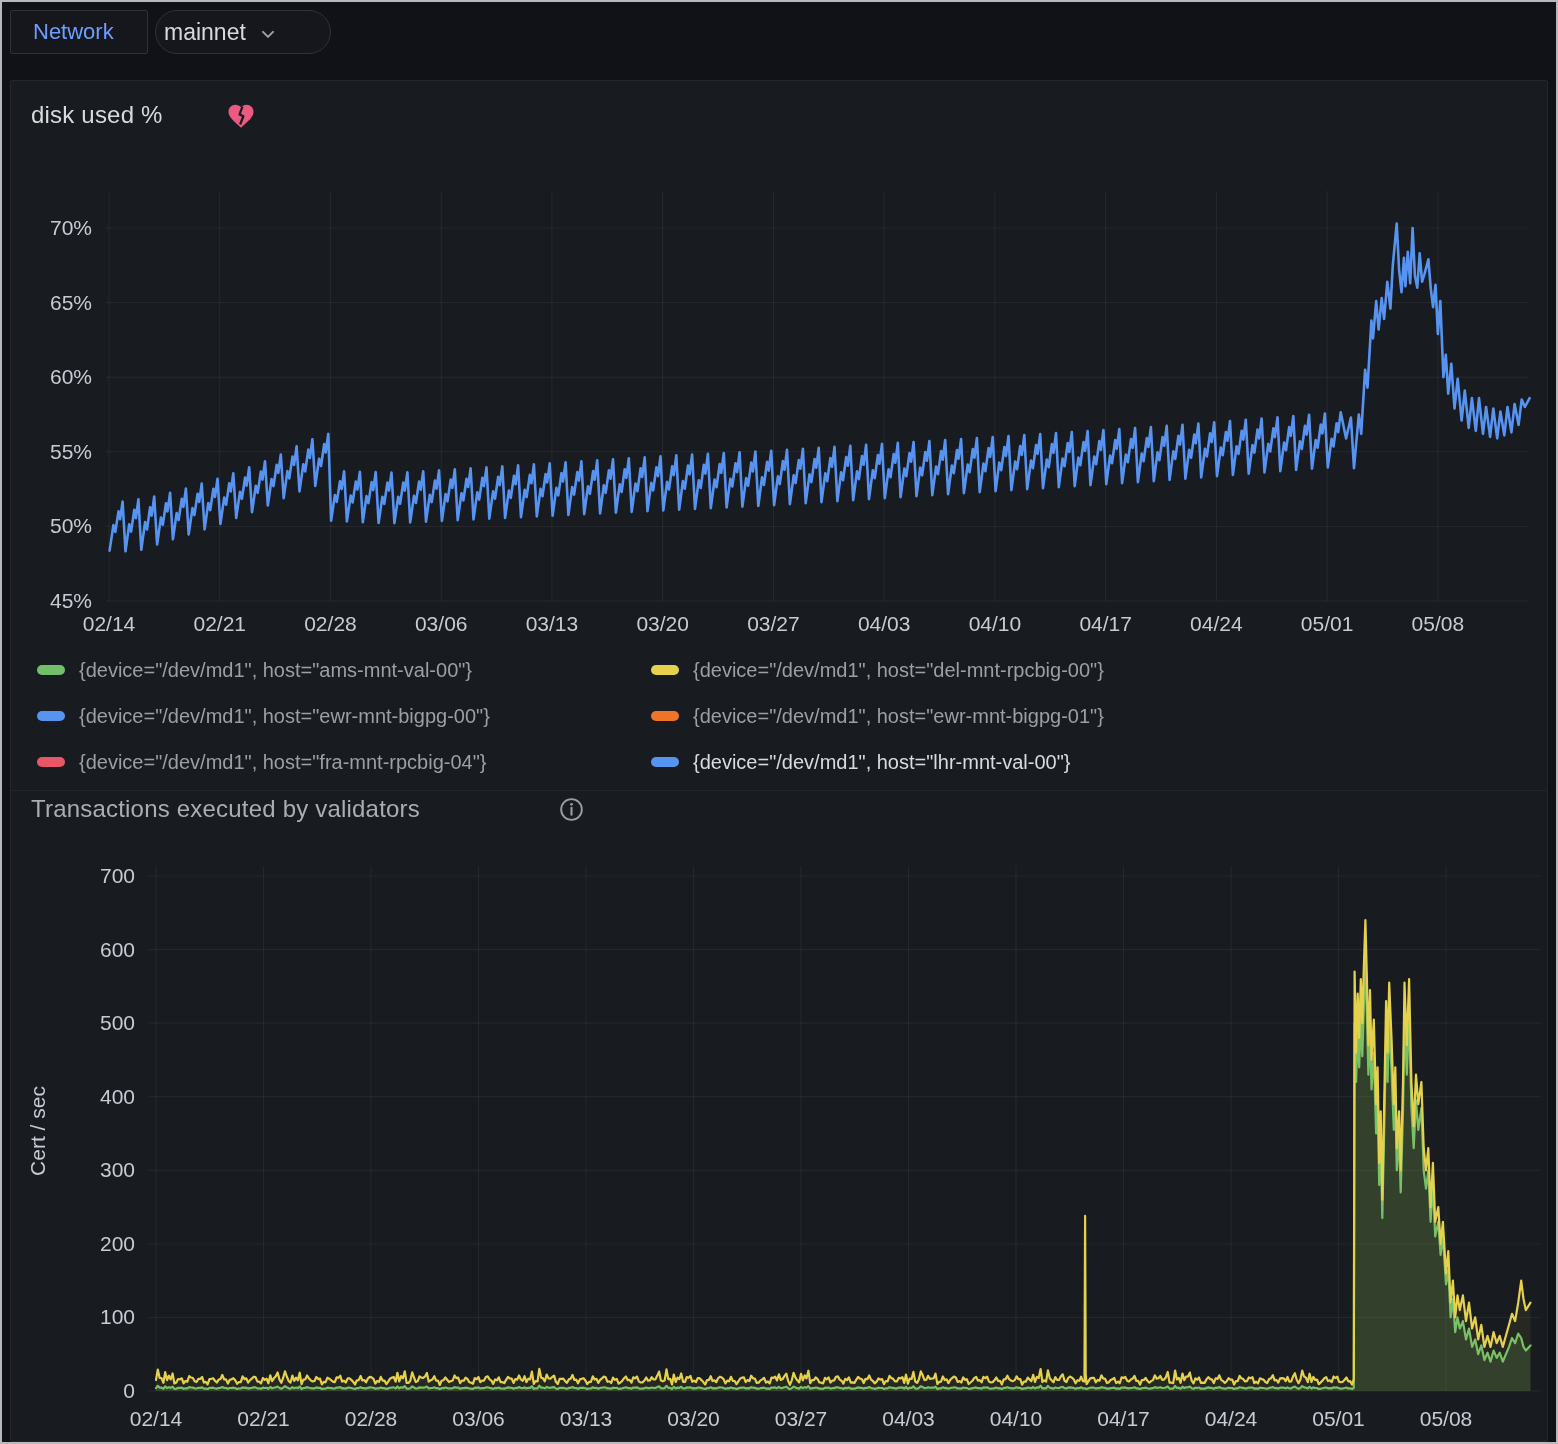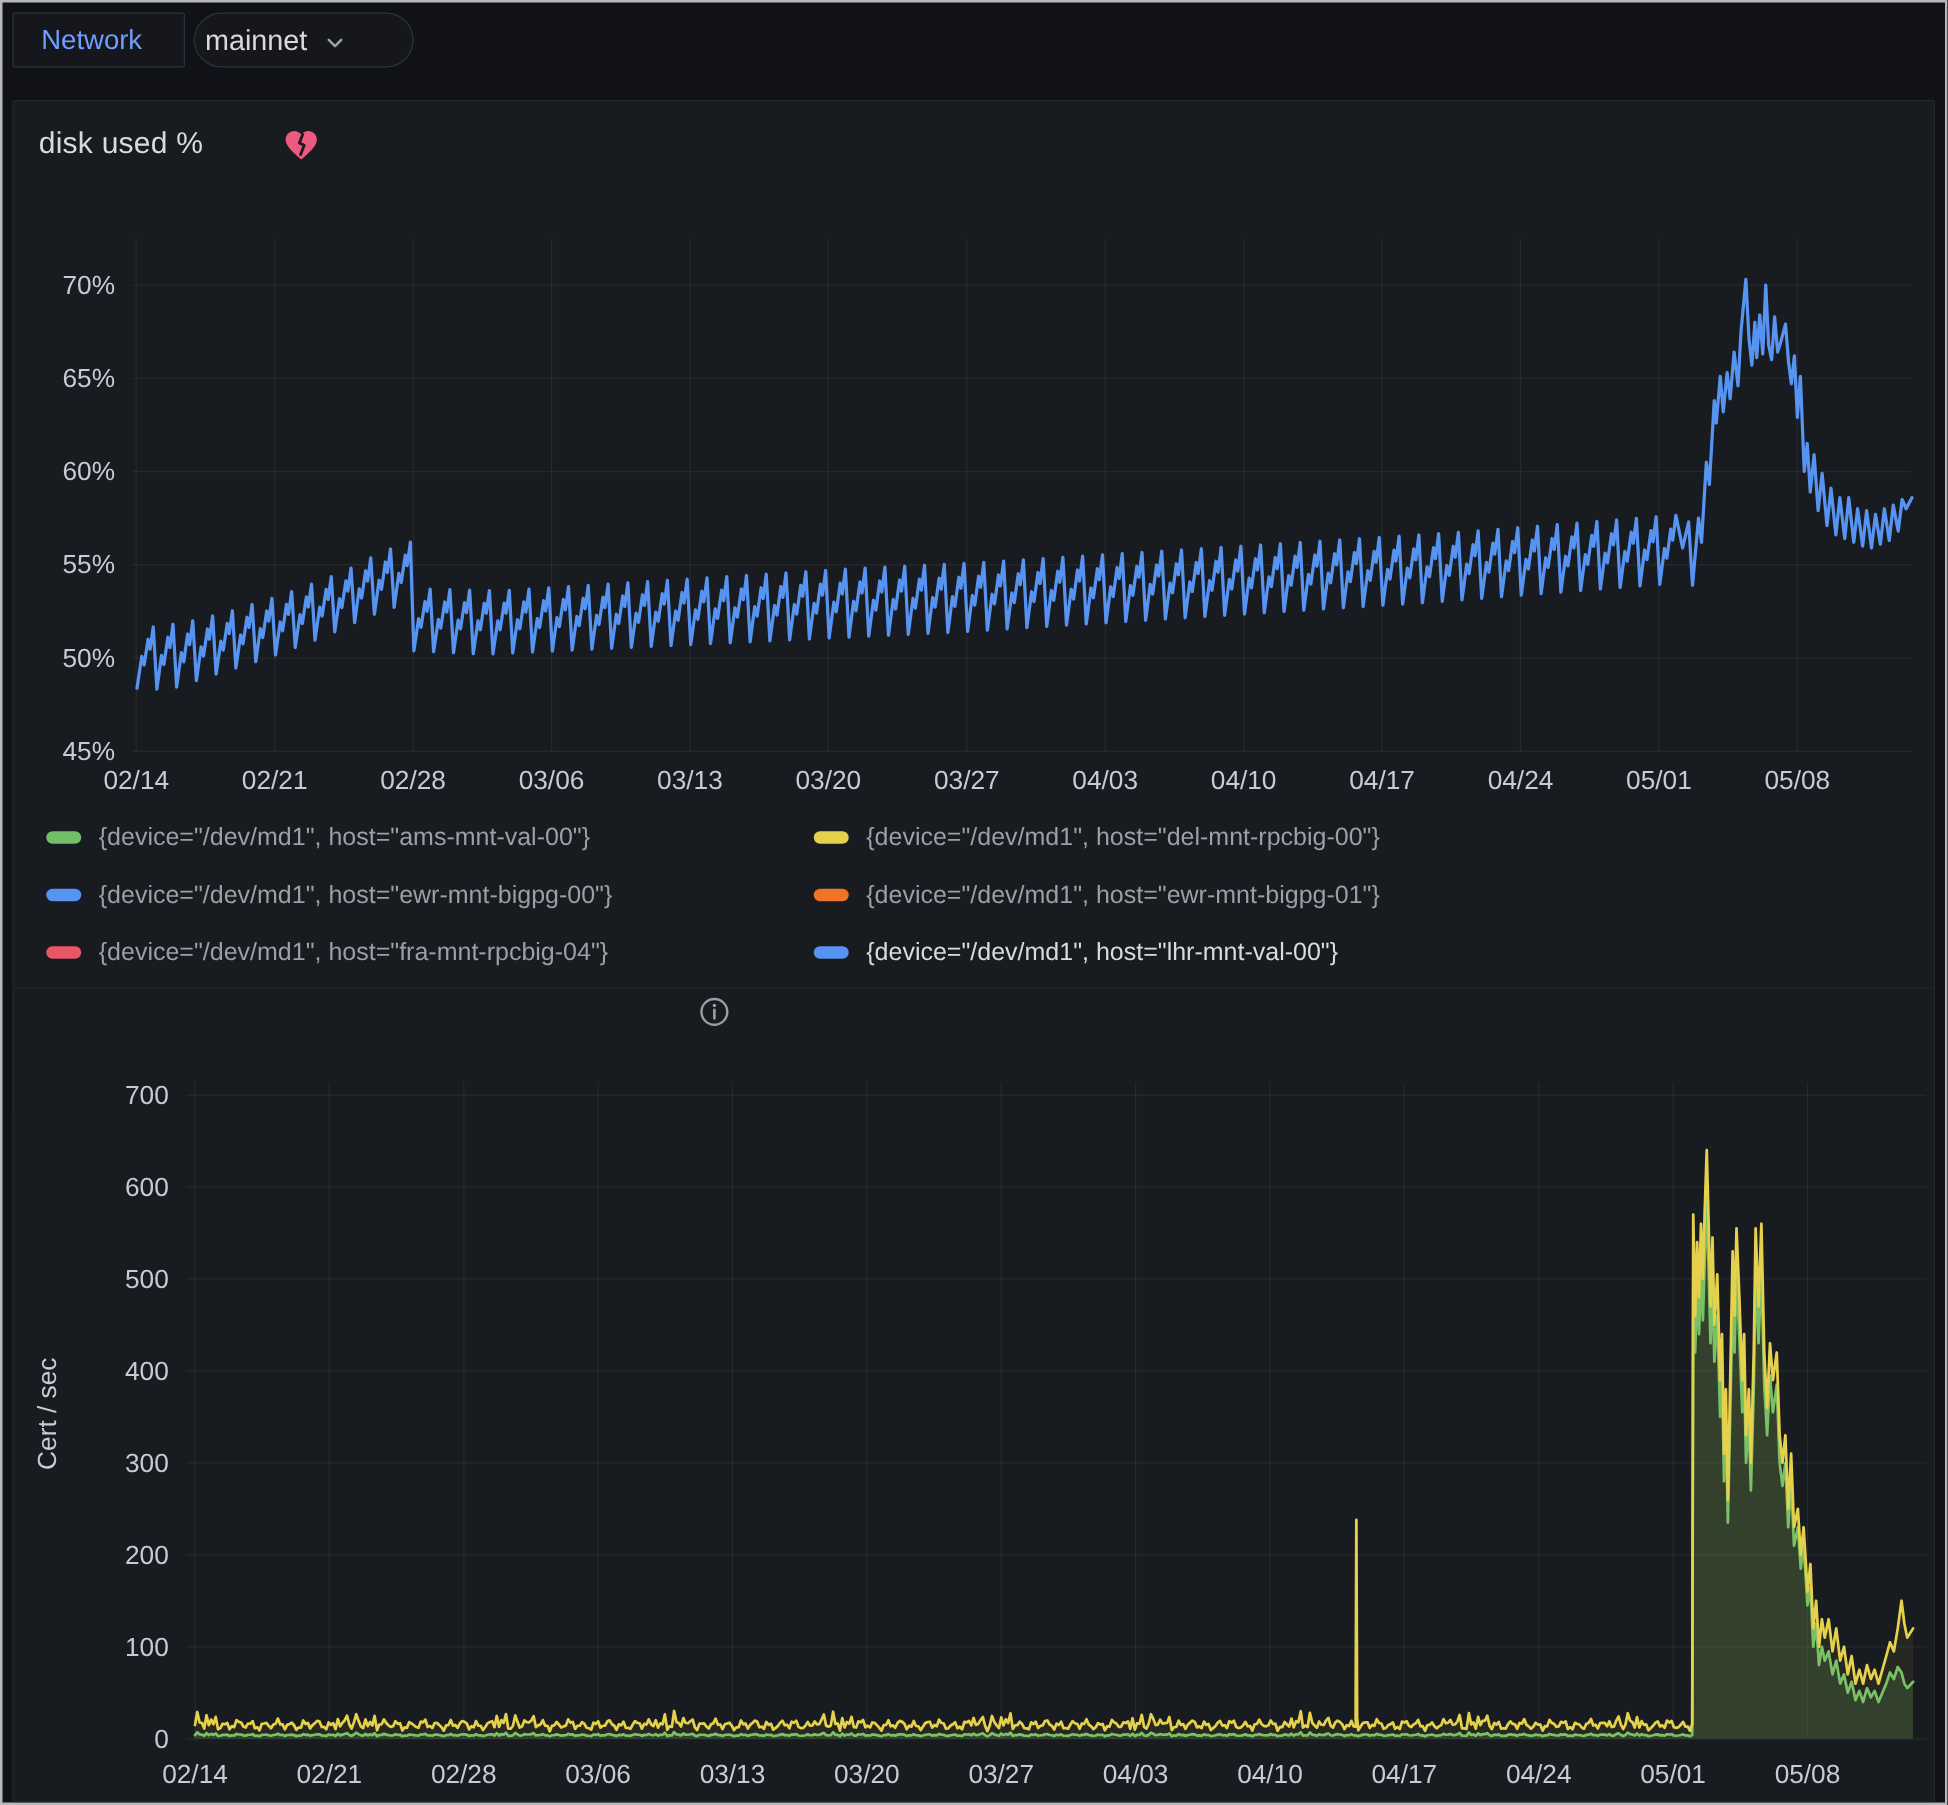--- a/index.html
+++ b/index.html
@@ -136,20 +136,23 @@
           <span class="legend-text">{device="/dev/md1", host="fra-mnt-rpcbig-04"}</span>
         </div>
         <div class="legend-item hl">
           <span class="legend-swatch" style="background: rgb(87, 148, 242);"></span>
           <span class="legend-text">{device="/dev/md1", host="lhr-mnt-val-00"}</span>
         </div>
       </div>
   </section>
 
   <section class="panel panel2">
+    <h2 class="panel-title">
+      <span>Transactions executed by validators</span>
+    </h2>
     <svg id="info-icon" class="icon" width="27" height="27" viewBox="0 0 24 24">
       <circle cx="12" cy="12" r="9.2" fill="none" stroke="#9b9da5" stroke-width="1.7"></circle>
       <line x1="12" y1="10.6" x2="12" y2="16.6" stroke="#9b9da5" stroke-width="1.9" stroke-linecap="round"></line>
       <circle cx="12" cy="7.4" r="1.25" fill="#9b9da5"></circle>
     </svg>
     <svg id="chart2" class="chart" width="1536" height="650" viewBox="0 0 1536 650">
         <g>
           <line x1="138" x2="1530" y1="600" y2="600" class="grid"></line>
           <text x="124" y="607" class="tick" text-anchor="end">0</text>
           <line x1="138" x2="1530" y1="526.4285714285714" y2="526.4285714285714" class="grid"></line>

